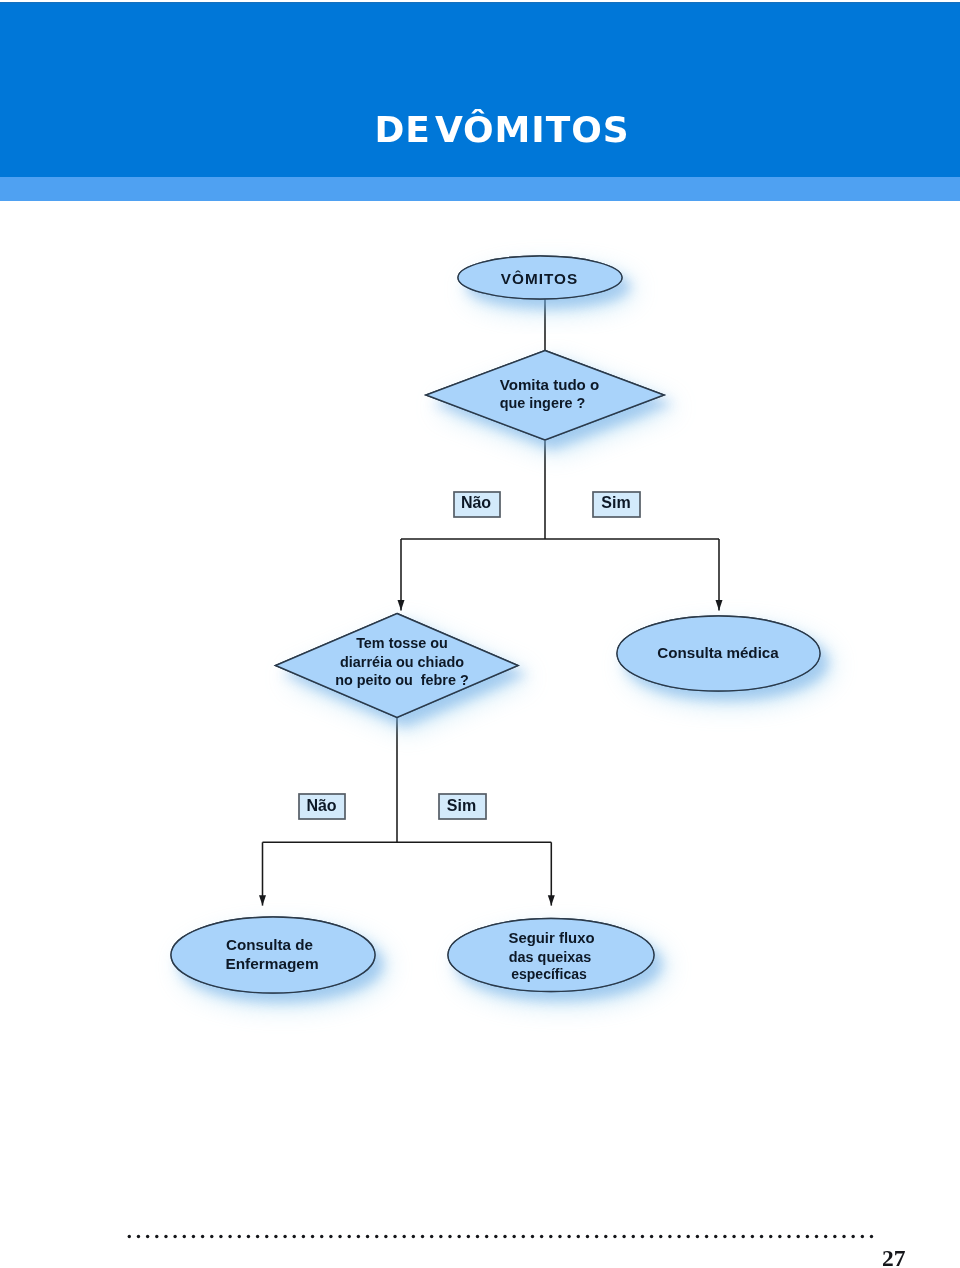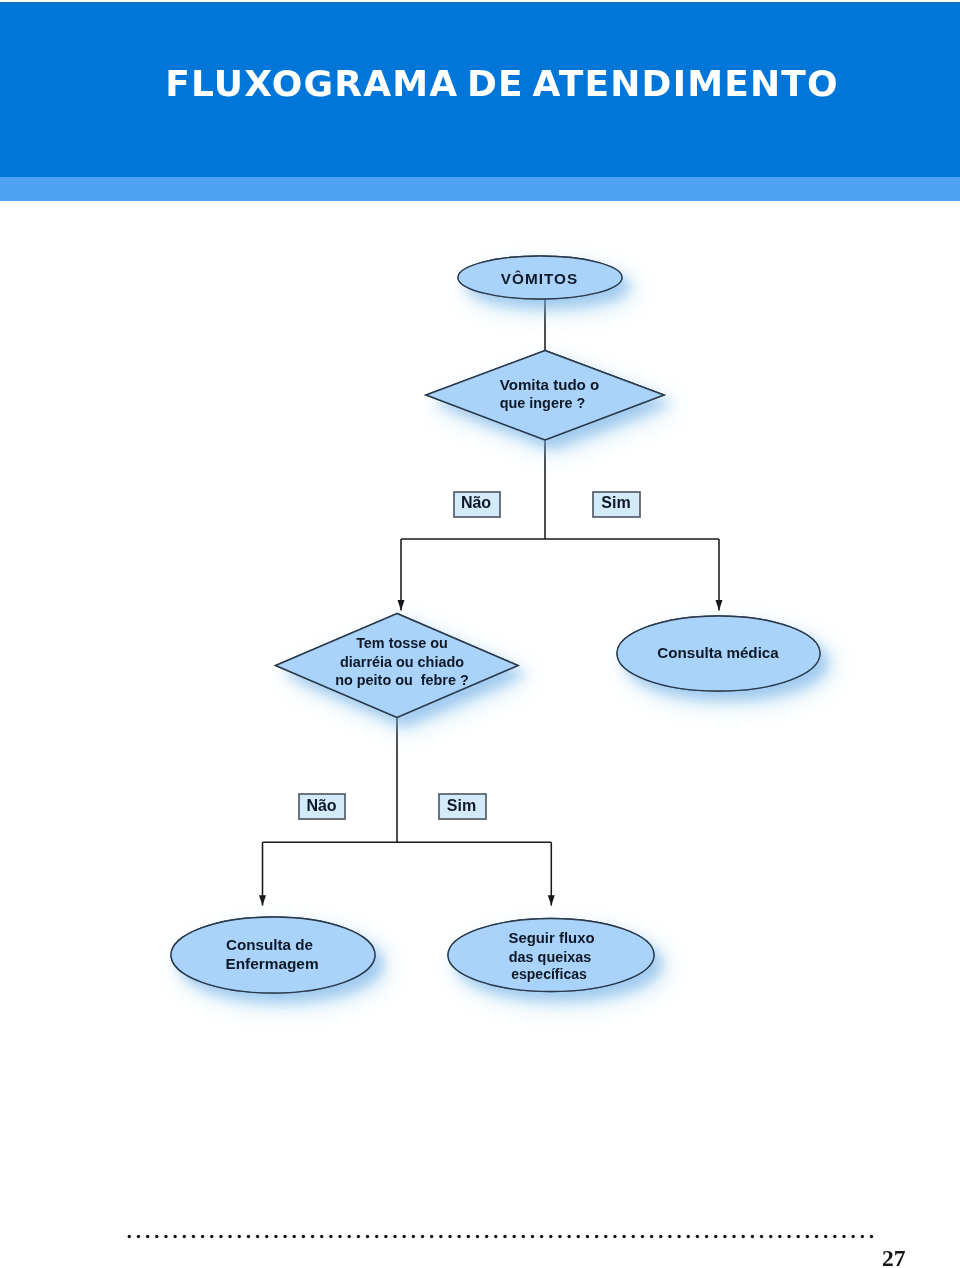--- a/index.html
+++ b/index.html
@@ -15,21 +15,21 @@
   #footer{position:absolute;left:0;top:1190px;}
 </style>
 </head>
 <body>
 
 <div id="page">
   <div class="band-main"></div>
   <div class="band-edge"></div>
   <div class="band-sub"></div>
   <div class="title">
-    <span>FLUXOGRAMA DE ATENDIMENTO</span><br>
+    <br><span class="tl2">DE VÔMITOS</span>
   </div>
 
   <svg id="chart" width="960" height="900" viewBox="0 0 960 900">
     <defs>
       <filter id="sh" x="-50%" y="-70%" width="220%" height="250%" color-interpolation-filters="sRGB">
         <feDropShadow dx="8" dy="9" stdDeviation="6" flood-color="#6aa7e4" flood-opacity="0.45" result="s1"></feDropShadow>
         <feDropShadow in="SourceGraphic" dx="11" dy="12" stdDeviation="13" flood-color="#79c4ec" flood-opacity="0.40" result="s2"></feDropShadow>
         <feMerge>
           <feMergeNode in="s2"></feMergeNode>
           <feMergeNode in="s1"></feMergeNode>

